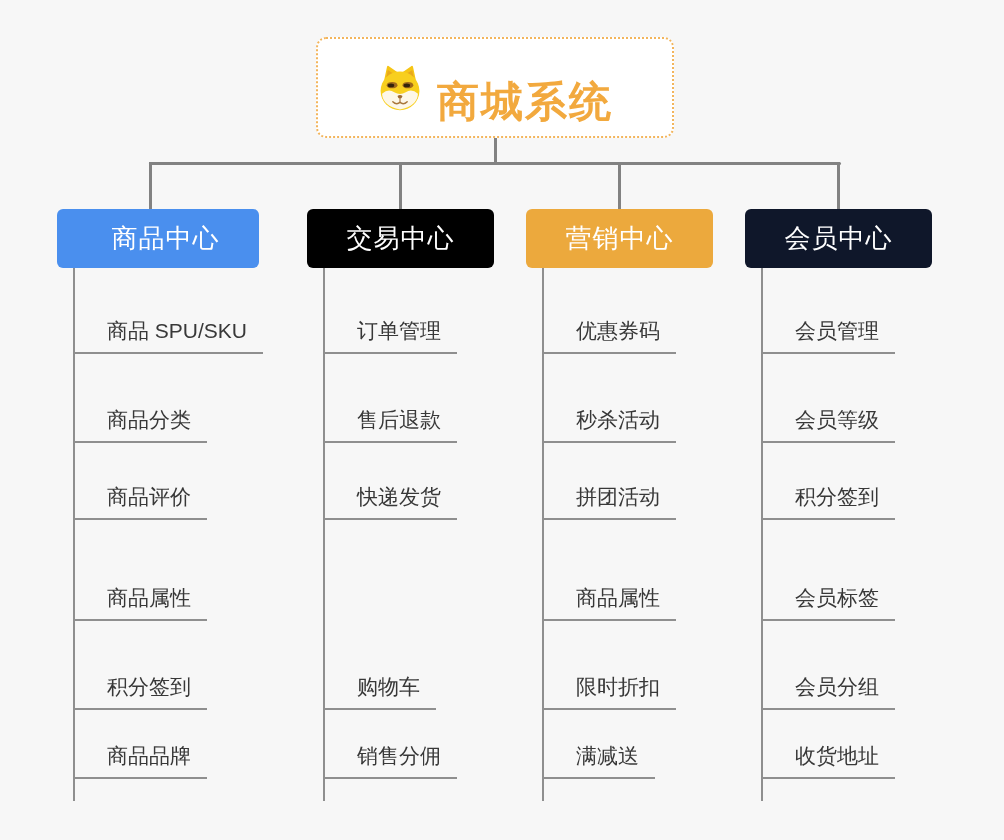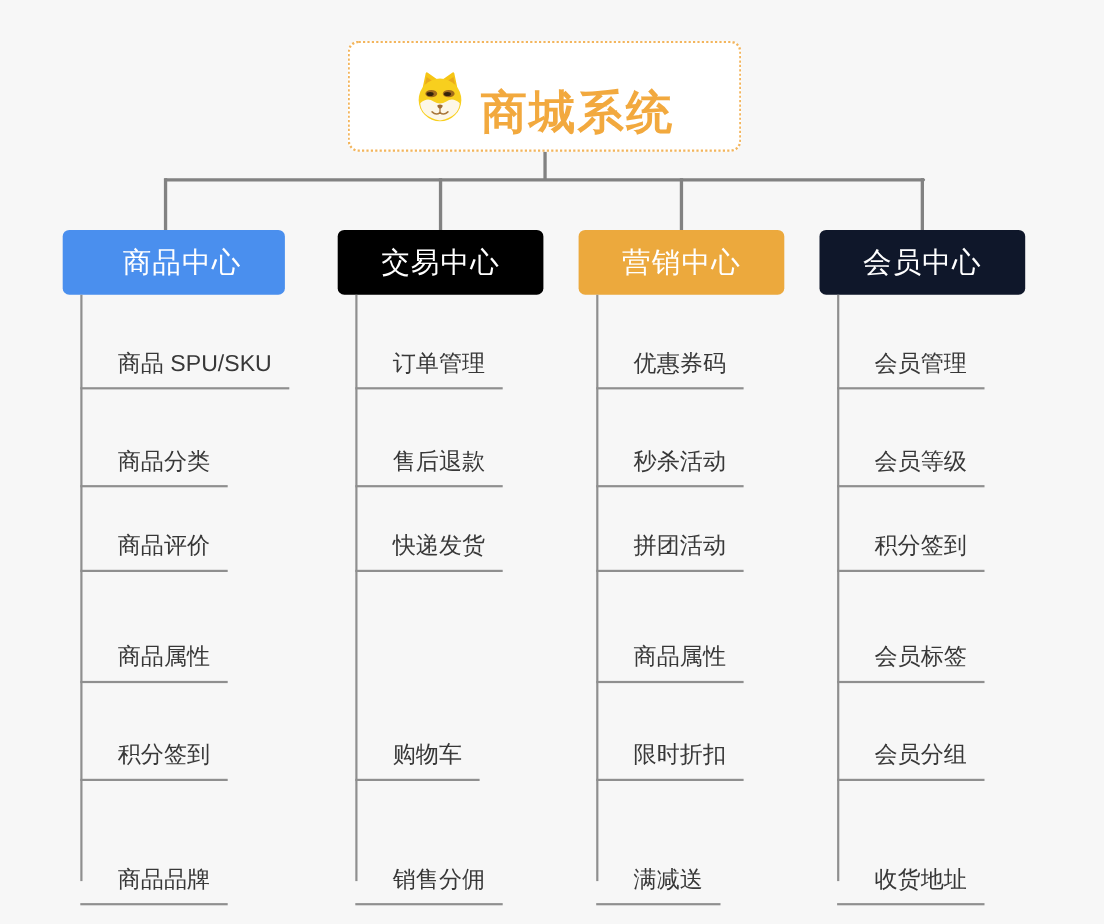--- a/index.html
+++ b/index.html
@@ -87,21 +87,21 @@
     font-size: 21px;
     line-height: 30px;
     color: #383838;
     white-space: nowrap;
   }
   .r0 { top: 107px; }
   .r1 { top: 196px; }
   .r2 { top: 273px; }
   .r3 { top: 374px; }
   .r4 { top: 463px; }
-  .r5 { top: 576px; text-align: right; }
+  .r5 { top: 532px; text-align: right; }
 </style>
 </head>
 <body>
 
 <div class="canvas">
 
   <div class="line root-stem" style="background-color: rgb(130, 130, 130);"></div>
   <div class="line h-bar" style="background-color: rgb(130, 130, 130);"></div>
   <div class="line drop drop-0" style="background-color: rgb(130, 130, 130);"></div>
   <div class="line drop drop-1" style="background-color: rgb(130, 130, 130);"></div>

